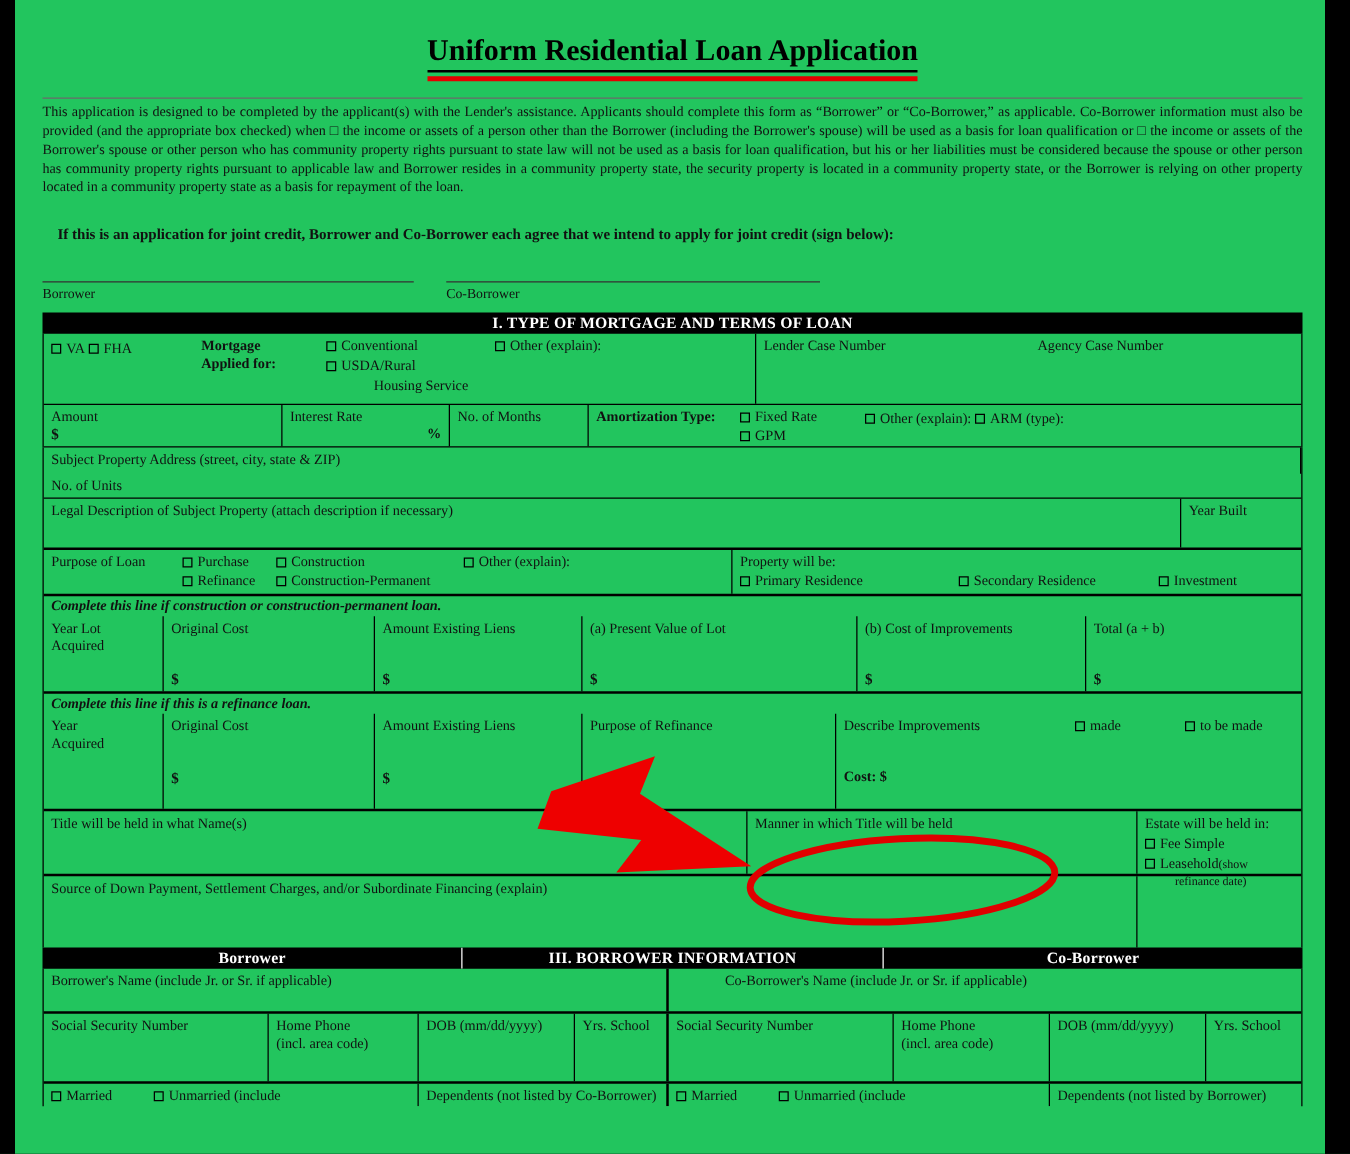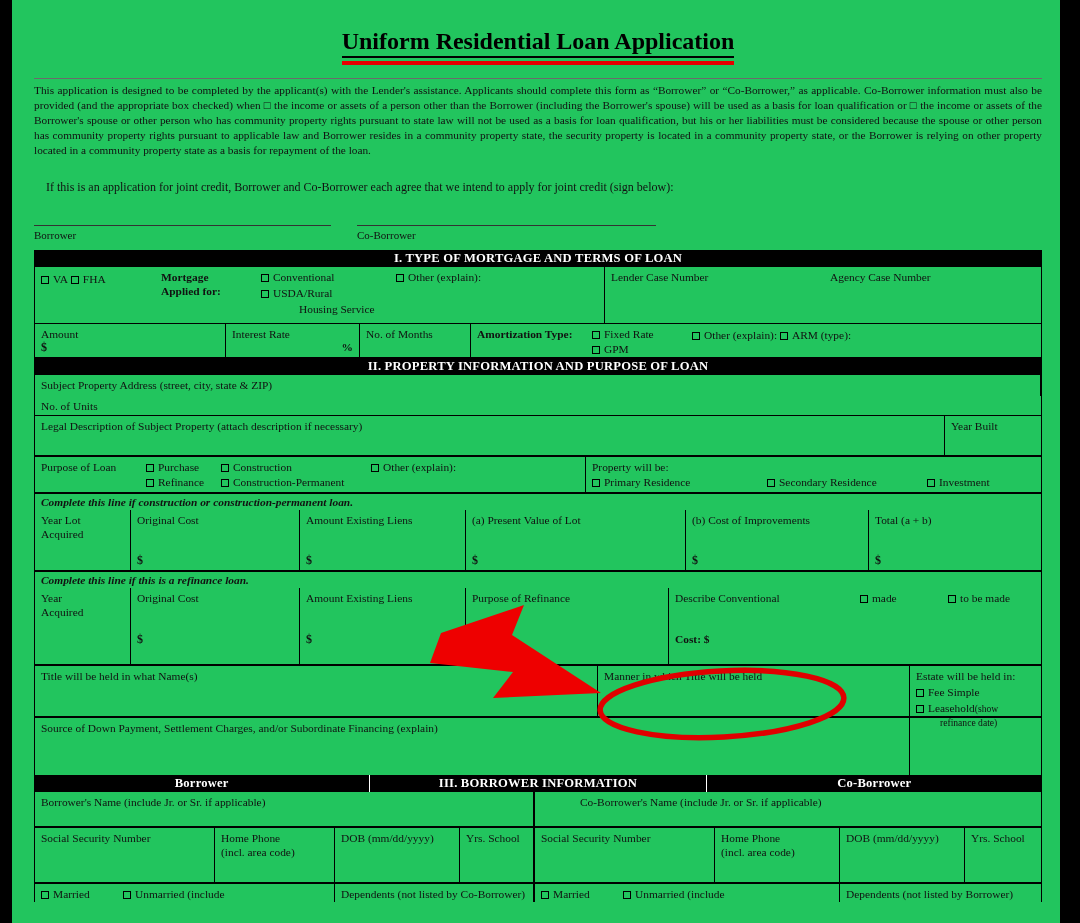--- a/index.html
+++ b/index.html
@@ -63,20 +63,21 @@
     line-height: 15.1px;
     text-align: justify;
     color: #111;
     margin-top: 4px;
   }
   .joint {
     font-size: 12px;
     margin-top: 22px;
     margin-left: 12px;
     color: #111;
+    font-weight: bold;
   }
 
   
   .sig-row {
     margin-top: 30px;
     height: 22px;
     position: relative;
   }
   .sig-line {
     position: absolute;
@@ -244,21 +245,20 @@
             </div>
             <div style="flex:1;">
               <div class="cbt"><span class="cb"></span><span class="lab">Other (explain):</span></div>
               <div class="cbt" style="margin-top:1px;"><span class="cb"></span><span class="lab">ARM (type):</span></div>
             </div>
           </div>
         </div>
       </div>
     </div>
 
-    <div class="band">II. PROPERTY INFORMATION AND PURPOSE OF LOAN</div>
 
     <div class="tbl">
       <div class="row" style="height:41px;flex-direction:column;">
         <div class="cell" style="flex:1;">
           <span class="lab">Subject Property Address (street, city, state &amp; ZIP)</span>
         </div>
         <div class="cell nb" style="width:96px;">
           <span class="lab">No. of Units</span>
         </div>
       </div>
@@ -351,21 +351,21 @@
         </div>
         <div class="cell" style="width:166px;">
           <span class="lab">Amount Existing Liens</span>
           <span class="dollar btm-left" style="bottom:18px;">$</span>
         </div>
         <div class="cell" style="width:203px;">
           <span class="lab">Purpose of Refinance</span>
         </div>
         <div class="cell nb" style="flex:1;">
           <div style="display:flex;">
-            <div style="width:185px;"><span class="lab">Describe Conventional</span></div>
+            <div style="width:185px;"><span class="lab">Describe Improvements</span></div>
             <div style="width:88px;"><div class="cbt"><span class="cb"></span><span class="lab">made</span></div></div>
             <div style="flex:1;"><div class="cbt"><span class="cb"></span><span class="lab">to be made</span></div></div>
           </div>
           <span class="lab" style="position:absolute; left:6px; bottom:18px; font-weight:bold;">Cost: $</span>
         </div>
       </div>
 
       <div class="row thick" style="height:52px;">
         <div class="cell" style="width:563px;">
           <span class="lab">Title will be held in what Name(s)</span>

